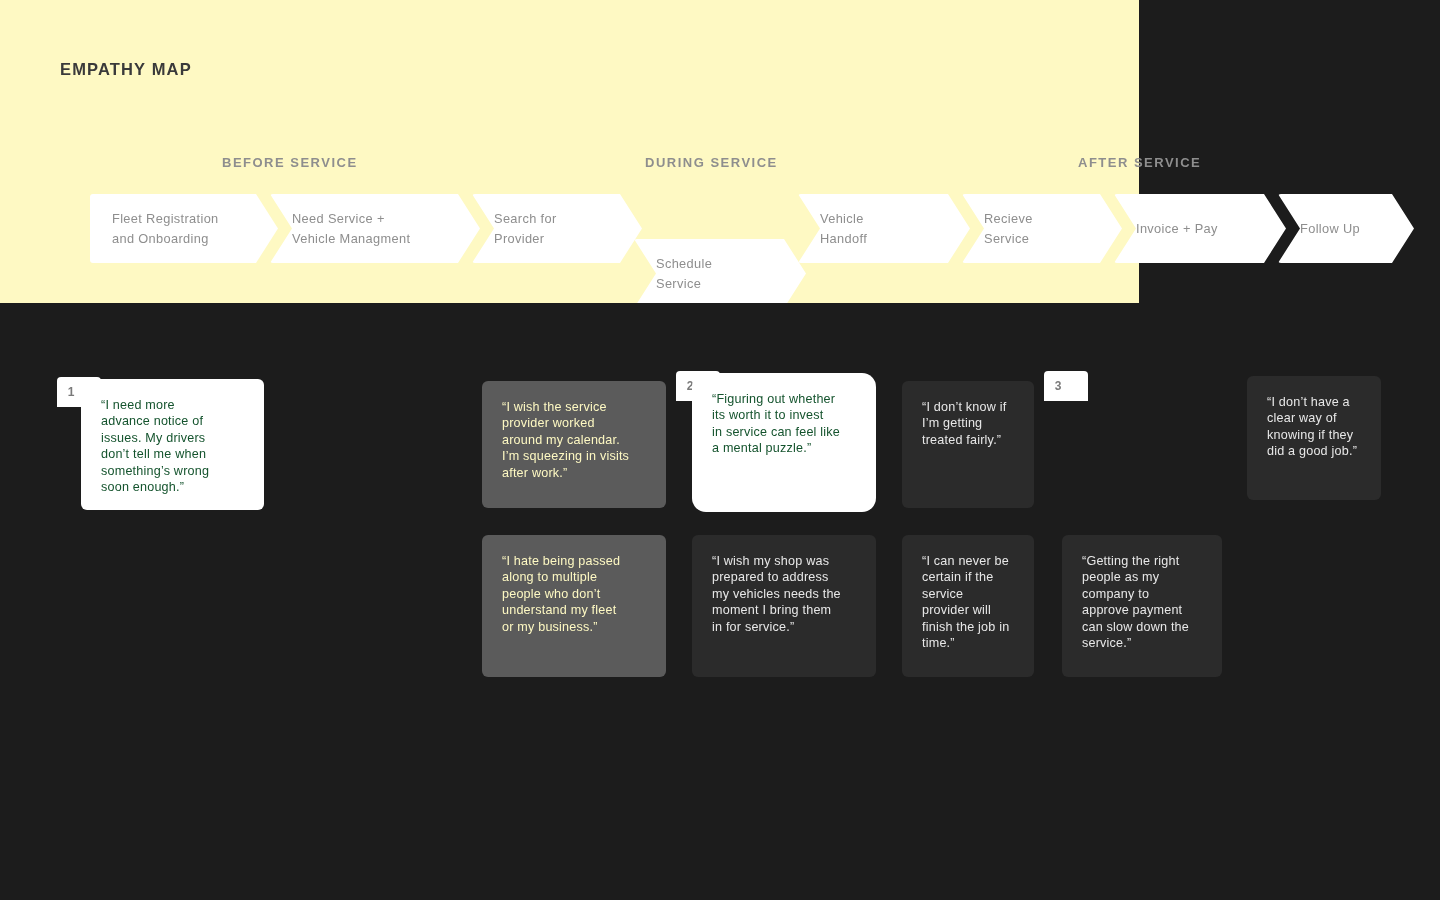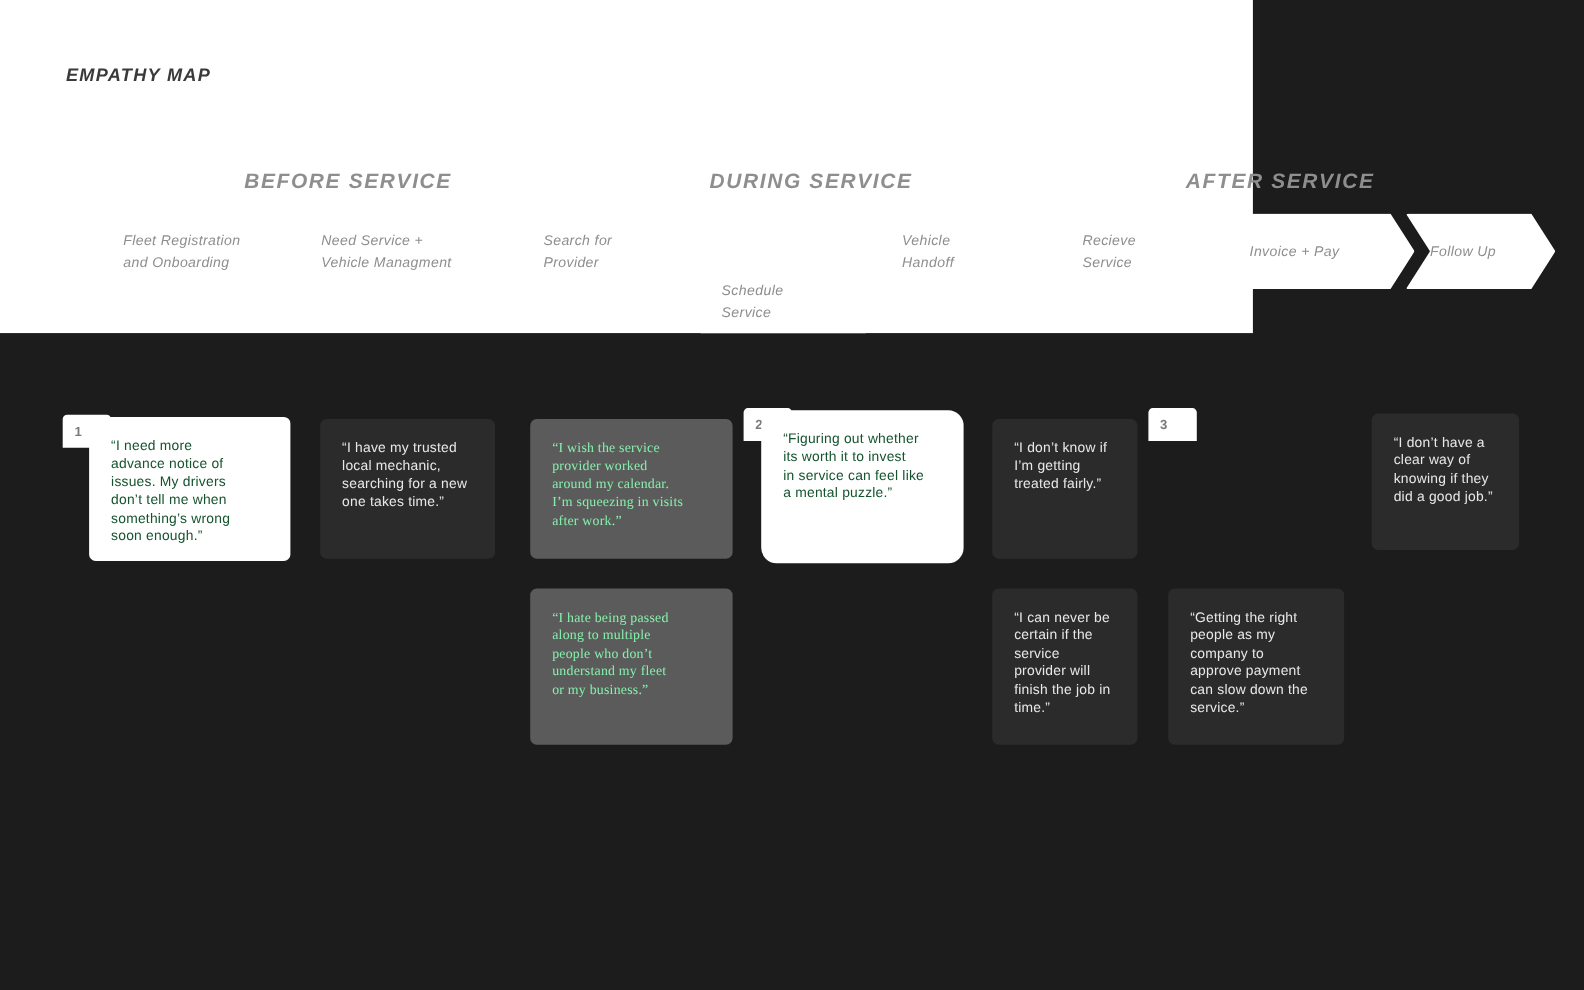--- a/index.html
+++ b/index.html
@@ -12,39 +12,38 @@
     overflow: hidden;
     position: relative;
   }
 
   
   .top-section {
     position: absolute;
     top: 0; left: 0;
     width: 1139px;
     height: 303px;
-    background: #ffffff;
-    font-style: italic;
+    background: #fef9c3;
   }
 
   .page-title {
     position: absolute;
     left: 60px;
     top: 60px;
     font-size: 16.5px;
     font-weight: bold;
     letter-spacing: 1.15px;
     color: #3a3a3a;
   }
 
   
   .phase-label {
     position: absolute;
     top: 155px;
-    font-size: 19px;
+    font-size: 13px;
     font-weight: bold;
     letter-spacing: 1.5px;
     color: #8e8e8e;
     white-space: nowrap;
   }
   .phase-before { left: 222px; }
   .phase-during { left: 645px; }
   .phase-after  { left: 1078px; }
 
   
@@ -108,21 +107,21 @@
   .card-text {
     font-size: 12.6px;
     line-height: 16.4px;
     letter-spacing: 0.2px;
     white-space: pre-line;
   }
 
   .card.dark   { background: #2b2b2b; }
   .card.dark  .card-text { color: #e8e8e8; }
   .card.mid    { background: #5b5b5b; }
-  .card.mid   .card-text { color: #86efac; font-family: Liberation Serif, serif; }
+  .card.mid   .card-text { color: #fef9c3; }
   .card.white  { background: #ffffff; }
   .card.white .card-text { color: #14532d; }
 
   
   .badge {
     position: absolute;
     width: 44px;
     height: 30px;
     background: #ffffff;
     border-radius: 4px 4px 0 0;
@@ -215,26 +214,20 @@
   </div>
 
   <div class="card white r1c1">
     <div class="card-text">“I need more
 advance notice of
 issues. My drivers
 don’t tell me when
 something’s wrong
 soon enough.”</div>
   </div>
-  <div class="card dark r1c2">
-    <div class="card-text">“I have my trusted
-local mechanic,
-searching for a new
-one takes time.”</div>
-  </div>
   <div class="card mid r1c3">
     <div class="card-text">“I wish the service
 provider worked
 around my calendar.
 I’m squeezing in visits
 after work.”</div>
   </div>
   <div class="card white r1c4">
     <div class="card-text">“Figuring out whether
 its worth it to invest
@@ -252,20 +245,27 @@
 knowing if they
 did a good job.”</div>
   </div>
 
   <div class="card mid r2c3">
     <div class="card-text">“I hate being passed
 along to multiple
 people who don’t
 understand my fleet
 or my business.”</div>
+  </div>
+  <div class="card dark r2c4">
+    <div class="card-text">“I wish my shop was
+prepared to address
+my vehicles needs the
+moment I bring them
+in for service.”</div>
   </div>
   <div class="card dark r2c5">
     <div class="card-text">“I can never be
 certain if the
 service
 provider will
 finish the job in
 time.”</div>
   </div>
   <div class="card dark r2c6">

